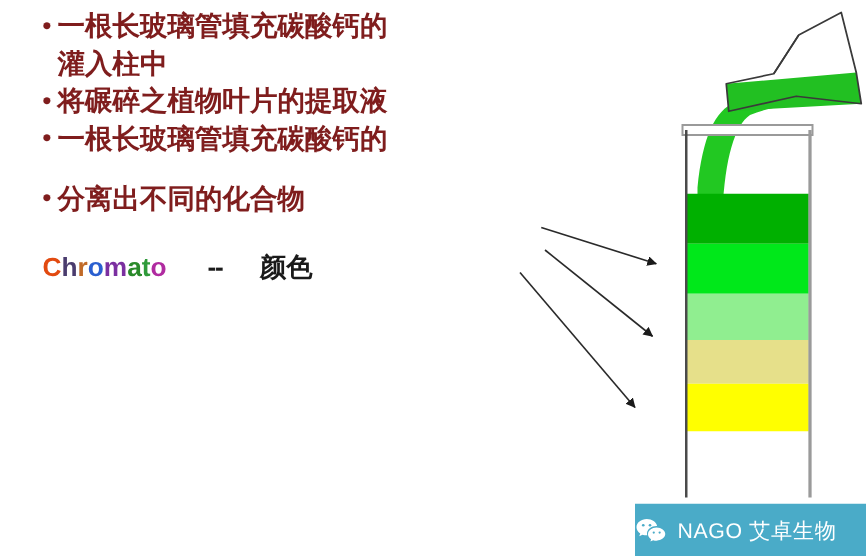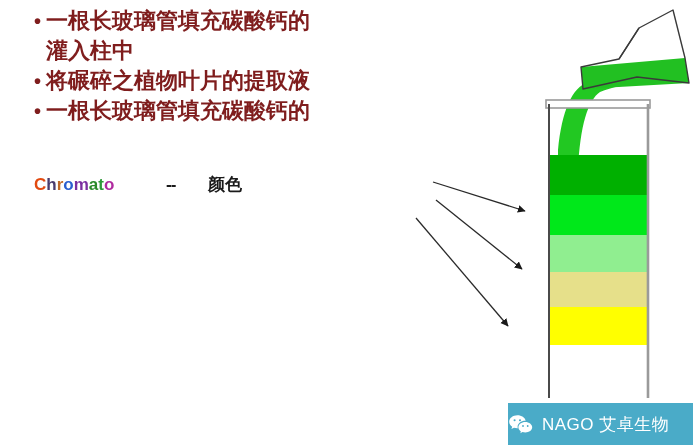--- a/index.html
+++ b/index.html
@@ -52,21 +52,21 @@
   }
 
   .spacer-sm { height: 18px; }
   .spacer-md { height: 26px; }
 
   
   .term-row {
     display: block;
     white-space: nowrap;
     line-height: 30px;
-    font-size: 17px;
+    font-size: 21px;
     font-weight: 700;
     color: #1a1a1a;
   }
   .term-word {
     display: inline-block;
     width: 132px;
     font-family: "Liberation Sans", "DejaVu Sans", sans-serif;
   }
   .term-dash {
     display: inline-block;
@@ -139,20 +139,23 @@
       <span class="bullet-line cont"><span>灌入柱中</span></span>
       <span class="bullet-line"><span class="dot">•</span><span>将碾碎之植物叶片的提取液</span></span>
     </div>
 
     <div class="bullet-block">
       <span class="bullet-line"><span class="dot">•</span><span>一根长玻璃管填充碳酸钙的</span></span>
     </div>
 
     <div class="spacer-sm"></div>
 
+    <div class="bullet-block">
+      <span class="bullet-line"><span class="dot">•</span><span>分离出不同的化合物</span></span>
+    </div>
 
     <div class="spacer-md"></div>
 
     <div>
       <span class="term-row">
         <span class="term-word"><span style="color: rgb(226, 74, 16);">C</span><span style="color: rgb(74, 60, 110);">h</span><span style="color: rgb(192, 106, 40);">r</span><span style="color: rgb(42, 95, 208);">o</span><span style="color: rgb(123, 47, 160);">m</span><span style="color: rgb(42, 138, 42);">a</span><span style="color: rgb(47, 154, 58);">t</span><span style="color: rgb(176, 43, 160);">o</span></span><span class="term-dash">--</span><span class="term-cn">颜色</span>
       </span>
     </div>
 
   </div>

